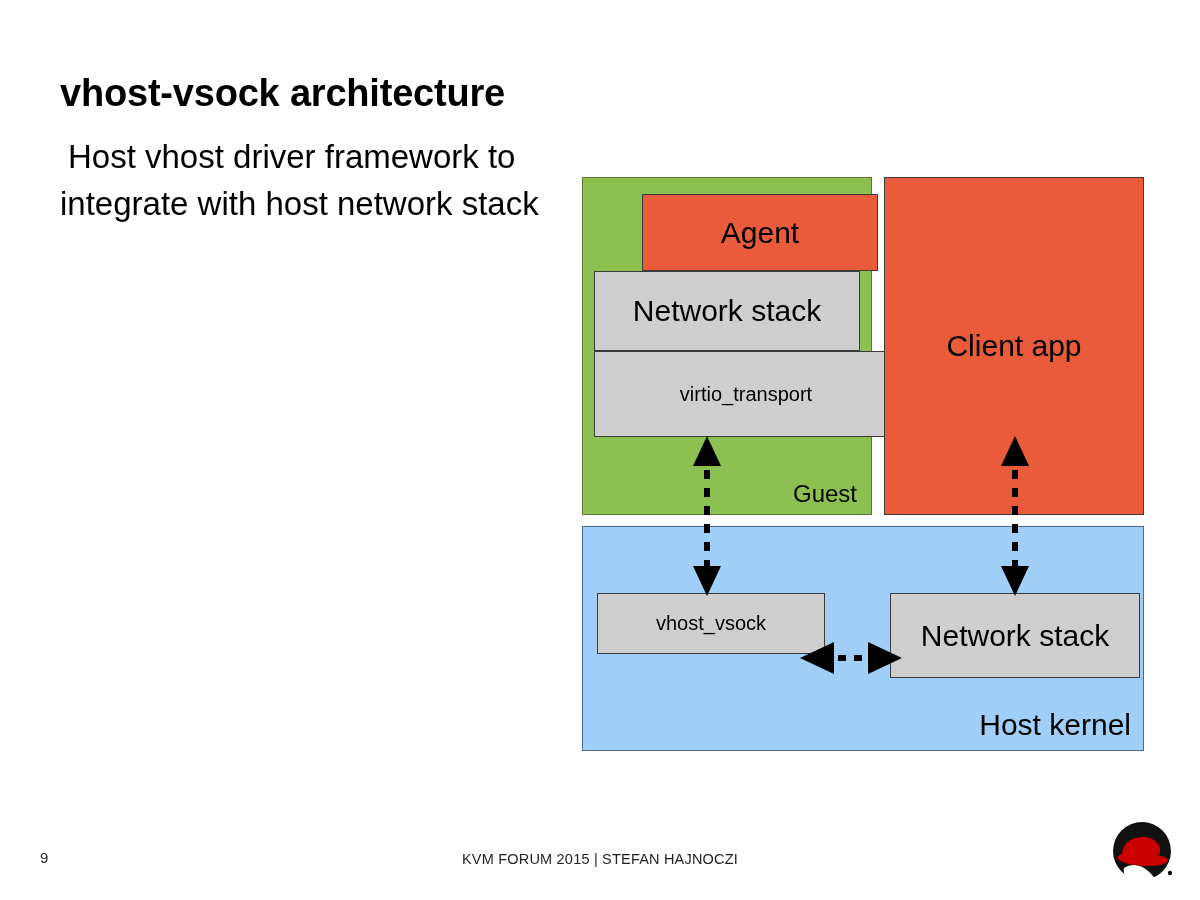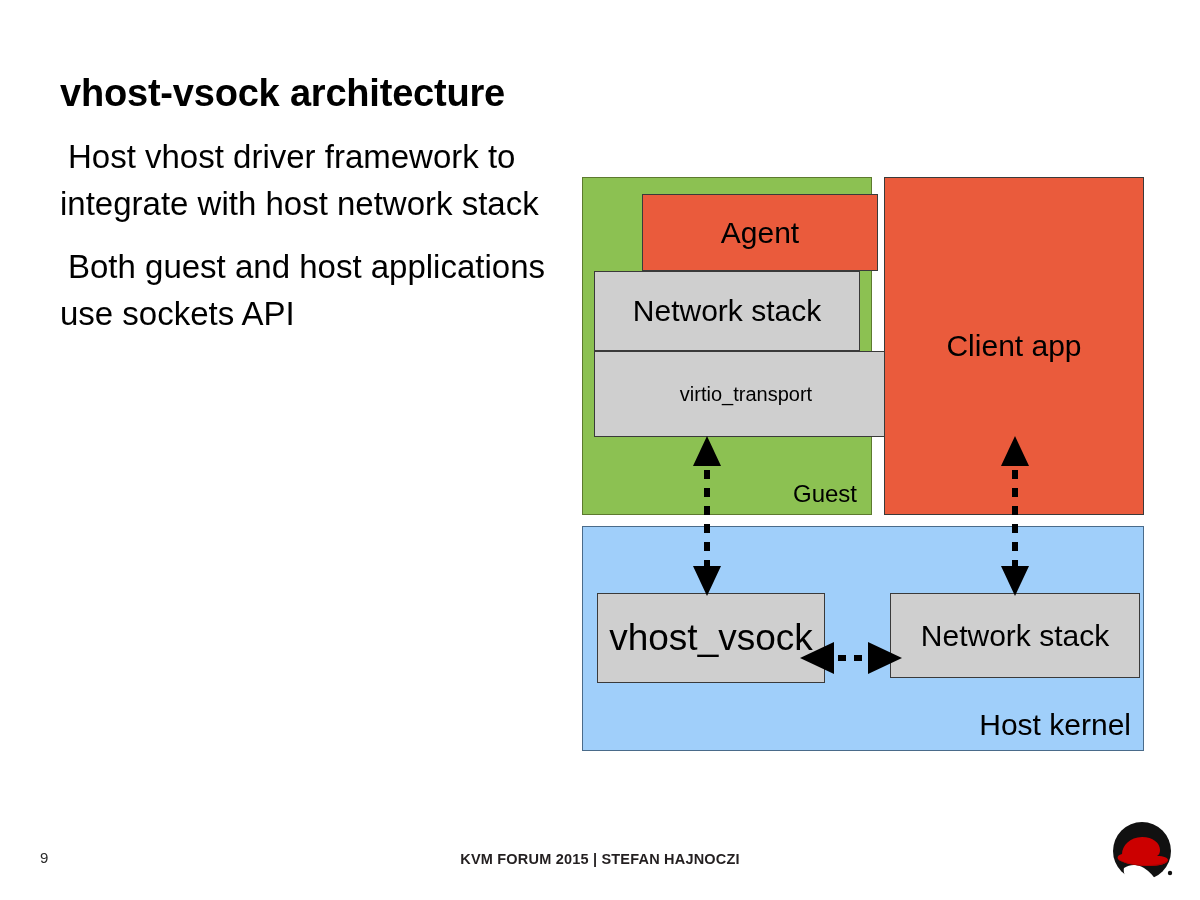--- a/index.html
+++ b/index.html
@@ -144,24 +144,24 @@
     right: 12px;
     bottom: 8px;
     font-size: 30px;
     color: #000000;
   }
 
   #vhost-vsock-box {
     left: 597px;
     top: 593px;
     width: 228px;
-    height: 90px;
-    background: #cfcfcf;
-    border: 1px solid #3a3a3a;
-    font-size: 37px;
+    height: 61px;
+    background: #cfcfcf;
+    border: 1px solid #3a3a3a;
+    font-size: 20px;
   }
   #host-netstack-box {
     left: 890px;
     top: 593px;
     width: 250px;
     height: 85px;
     background: #cfcfcf;
     border: 1px solid #3a3a3a;
     font-size: 30px;
   }
@@ -181,42 +181,41 @@
     font-size: 15px;
     color: #2b2b2b;
   }
   #footer-text {
     position: absolute;
     left: 0;
     right: 0;
     top: 851px;
     text-align: center;
     font-size: 14.5px;
-    font-weight: bold;
+    font-weight: normal;
     letter-spacing: 0.2px;
     color: #231f20;
   }
   #redhat-logo {
     position: absolute;
     left: 1104px;
     top: 820px;
     width: 76px;
     height: 64px;
   }
 </style>
 </head>
 <body>
 
 <div id="slide">
 
   <div id="slide-title">vhost-vsock architecture</div>
 
   <div id="bullets">
     <p class="bullet">Host vhost driver framework to integrate with host network stack</p>
-    <p class="bullet">Both guest and host applications use sockets API</p>
   </div>
 
   <div id="diagram">
 
     <div class="box" id="guest-container">
       <div id="guest-label">Guest</div>
     </div>
 
     <div class="box" id="agent-box">Agent</div>
     <div class="box" id="guest-netstack-box">Network stack</div>

